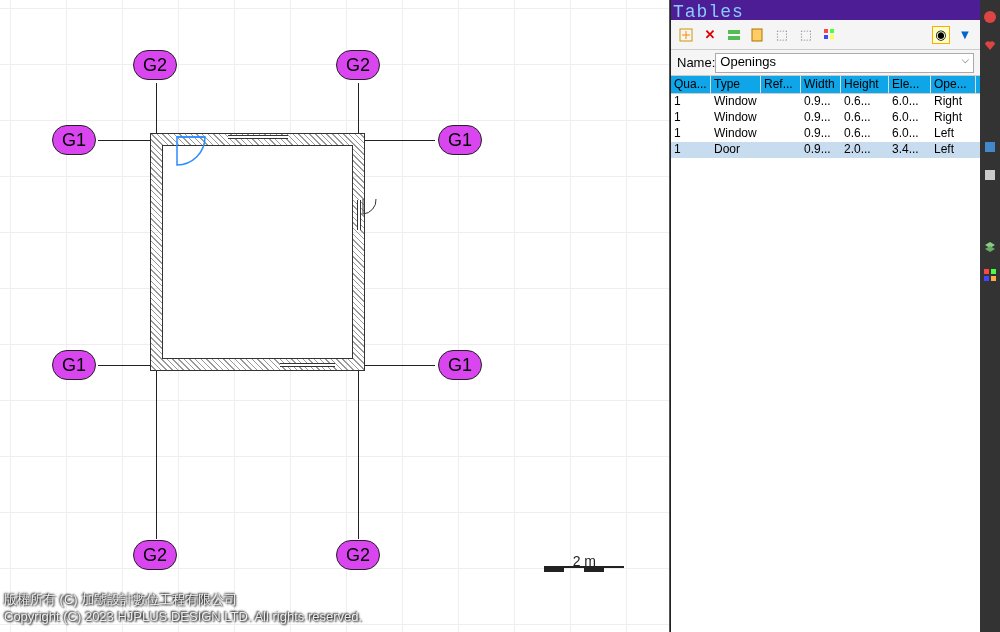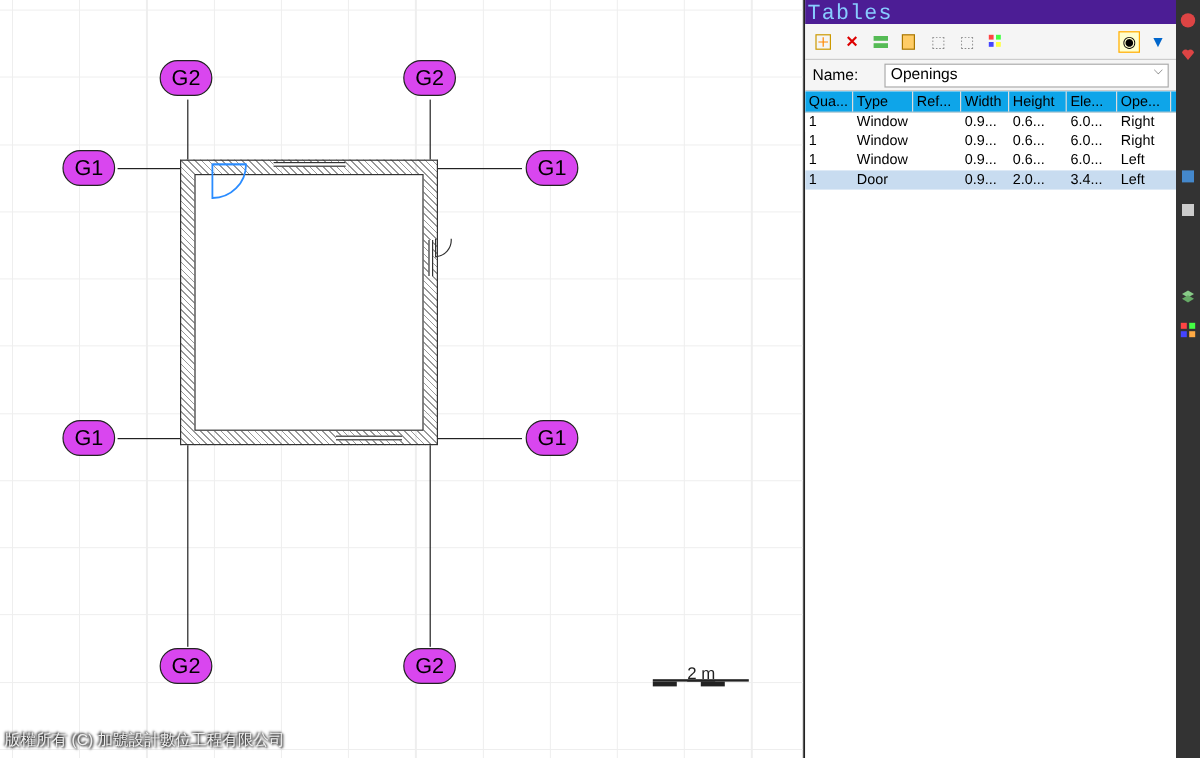--- a/index.html
+++ b/index.html
@@ -72,21 +72,21 @@
   font-family: "Courier New", monospace; letter-spacing: 1px;
 }
 .toolbar {
   height: 30px; background: #f5f5f5; display: flex; align-items: center; gap: 6px;
   padding: 0 6px; border-bottom: 1px solid #ccc;
 }
 .tb-btn { width: 18px; height: 18px; display: flex; align-items: center; justify-content: center; font-size: 13px; }
 .tb-spacer { flex: 1; }
 
 .name-row {
-  height: 26px; display: flex; align-items: center; gap: 22px; padding: 0 6px;
+  height: 26px; display: flex; align-items: center; gap: 0; padding: 0 6px;
   font-family: "Courier New", monospace; font-size: 13px; background: #f5f5f5;
   border-bottom: 1px solid #ccc;
 }
 .name-select {
   flex: 1; height: 20px; border: 1px solid #aaa; background: #fff;
   font-family: "Courier New", monospace; font-size: 13px; padding: 0 4px;
   display: flex; justify-content: space-between;
 }
 
 .table {
@@ -169,20 +169,21 @@
       <div class="scale-line">
           <div></div>
           <div></div>
           <div></div>
           <div></div>
         </div>
     </div>
 
     <div class="watermark">
       <div>版權所有 (C) 加號設計數位工程有限公司</div>
+      <div>Copyright (C) 2023 HJPLUS.DESIGN LTD. All rights reserved.</div>
     </div>
   </div>
 
   <div class="panel">
     <div class="panel-title">Tables</div>
 
     <div class="toolbar">
       <div class="tb-btn">
           <svg width="16" height="16">
             <rect x="2" y="2" width="12" height="12" fill="none" stroke="#c90"></rect>

